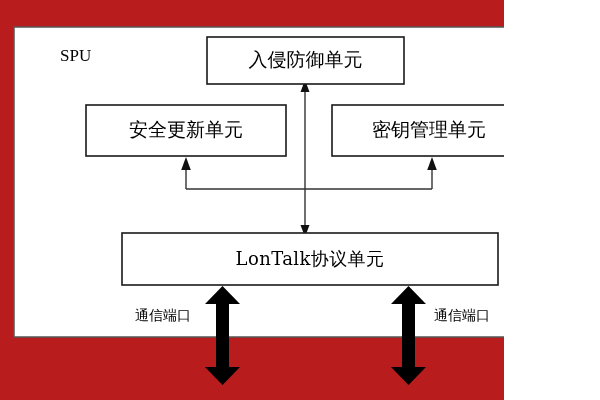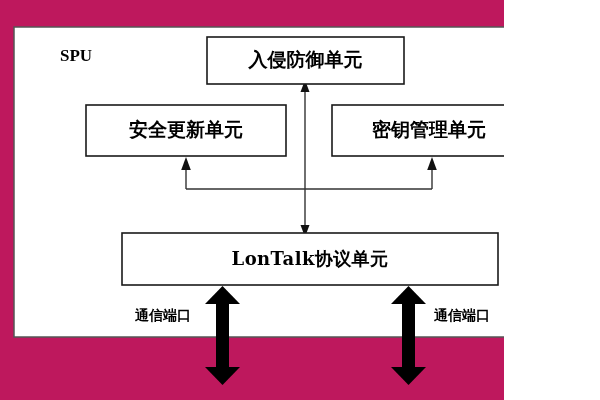--- a/index.html
+++ b/index.html
@@ -8,23 +8,22 @@
     padding: 0;
     background: #ffffff;
   }
   body {
     font-family: "Liberation Serif", "DejaVu Serif", serif;
   }
   #diagram-root {
     position: relative;
     width: 504px;
     height: 400px;
-    background: #be185d;
+    background: #b91c1c;
     overflow: hidden;
-    font-weight: bold;
   }
   #diagram-svg {
     position: absolute;
     left: 0;
     top: 0;
     width: 600px;
     height: 400px;
   }
   .box-rect {
     fill: #ffffff;

